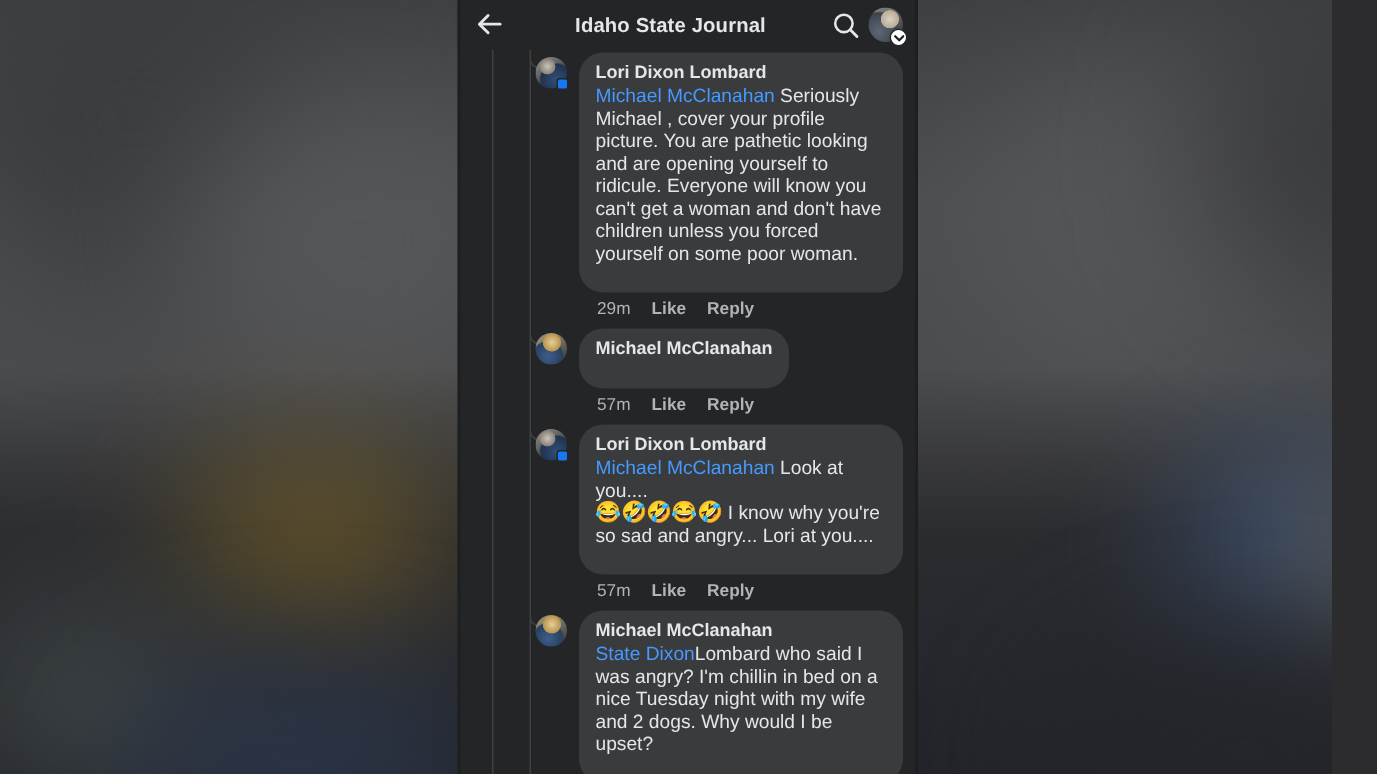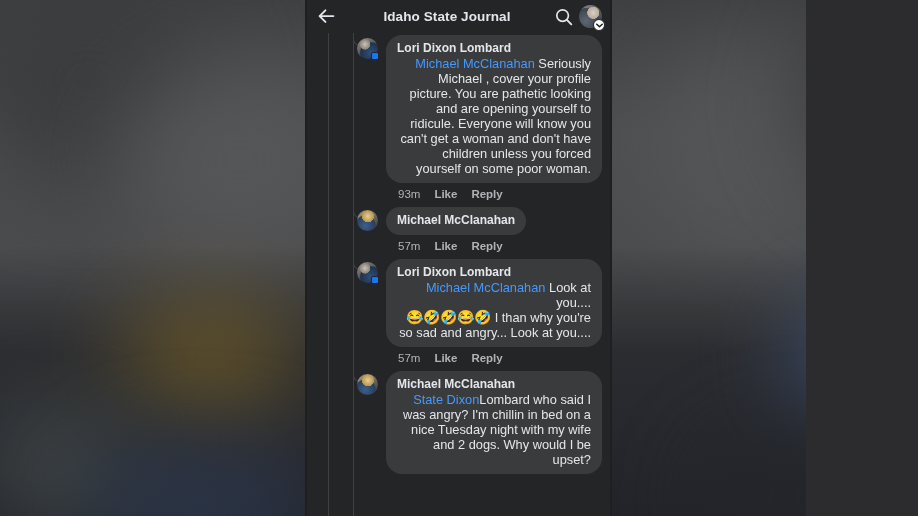--- a/index.html
+++ b/index.html
@@ -5,21 +5,21 @@
   * { box-sizing: border-box; margin: 0; padding: 0; }
   html, body {
     width: 918px; height: 516px;
     overflow: hidden;
     background: #2c2c2e;
     font-family: "Liberation Sans", sans-serif;
   }
 
   #screen {
     position: relative;
-    width: 806px; height: 516px;
+    width: 888px; height: 516px;
     overflow: hidden;
   }
 
   
   .bg-layer {
     position: absolute; inset: 0;
     background: #4a4a4a;
   }
   .bg-blob {
     position: absolute;
@@ -164,36 +164,35 @@
     border: 1.2px solid #242526;
   }
 
   .bubble-wrap { flex: 1 1 auto; min-width: 0; }
 
   .bubble {
     display: inline-block;
     max-width: 100%;
     background: #3a3b3c;
     border-radius: 16px;
-    padding: 5px 11px 7px 11px;
+    padding: 5px 11px 19px 11px;
   }
   .c-name {
     color: #e4e6eb;
     font-size: 12px;
     font-weight: 700;
     line-height: 16px;
     margin-bottom: 0px;
     white-space: nowrap;
   }
   .c-body {
     color: #e4e6eb;
     font-size: 12.8px;
     line-height: 15px;
     word-wrap: break-word;
-    text-align: right;
   }
   .c-mention { color: #4599ff; }
   .emoji { font-size: 13px; }
   .emoji-row { font-size: 14px; letter-spacing: -0.5px; }
 
   .c-actions {
     display: flex;
     gap: 14px;
     padding: 5px 0 0 12px;
     font-size: 11.5px;
@@ -264,21 +263,21 @@
         <div class="avatar">
           <div class="ph a1"></div>
           <div class="abadge"></div>
         </div>
         <div class="bubble-wrap">
           <div class="bubble">
             <div class="c-name">Lori Dixon Lombard</div>
             <div class="c-body"><span class="c-mention">Michael McClanahan</span><span> Seriously Michael , cover your profile picture. You are pathetic looking and are opening yourself to ridicule. Everyone will know you can't get a woman and don't have children unless you forced yourself on some poor woman.</span></div>
           </div>
           <div class="c-actions">
-            <span class="ts">93m</span>
+            <span class="ts">29m</span>
             <span class="act">Like</span>
             <span class="act">Reply</span>
           </div>
         </div>
       </div>
 
       <div class="comment">
         <div class="elbow"></div>
         <div class="avatar">
           <div class="ph a2"></div>
@@ -298,21 +297,21 @@
 
       <div class="comment">
         <div class="elbow"></div>
         <div class="avatar">
           <div class="ph a1"></div>
           <div class="abadge"></div>
         </div>
         <div class="bubble-wrap">
           <div class="bubble">
             <div class="c-name">Lori Dixon Lombard</div>
-            <div class="c-body"><span class="c-mention">Michael McClanahan</span><span> Look at you.... </span><br><span class="emoji-row">😂🤣🤣😂🤣</span><span> I than why you're so sad and angry... Look at you....</span></div>
+            <div class="c-body"><span class="c-mention">Michael McClanahan</span><span> Look at you.... </span><br><span class="emoji-row">😂🤣🤣😂🤣</span><span> I know why you're so sad and angry... Lori at you....</span></div>
           </div>
           <div class="c-actions">
             <span class="ts">57m</span>
             <span class="act">Like</span>
             <span class="act">Reply</span>
           </div>
         </div>
       </div>
 
       <div class="comment cut">

